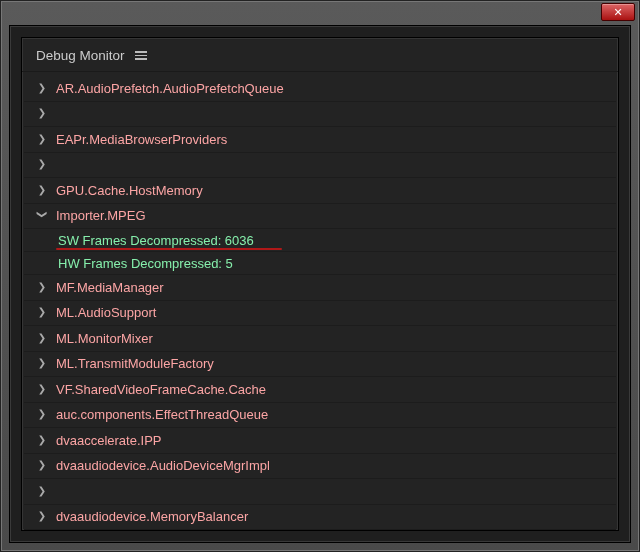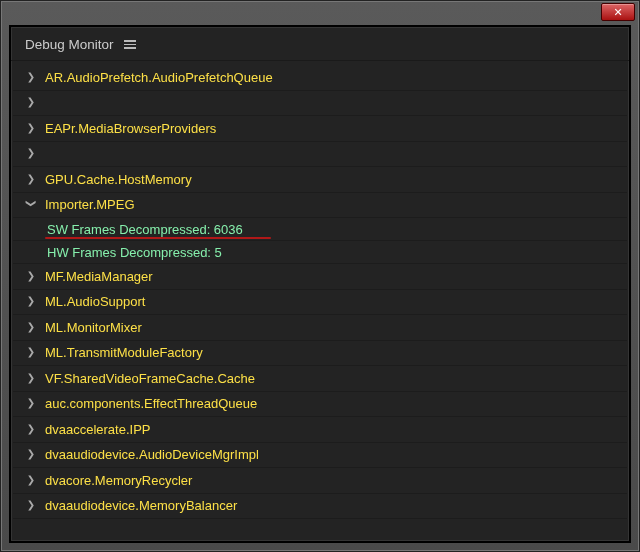--- a/index.html
+++ b/index.html
@@ -19,21 +19,21 @@
     background: linear-gradient(#d66,#a11);
     border: 1px solid #400; border-radius: 2px;
     display:flex;align-items:center;justify-content:center;
     color:#fff; font-size:11px; cursor:pointer;
     box-shadow: inset 0 1px 0 rgba(255,255,255,.3);
   }
   .client {
     position:absolute; left:8px; right:8px; top:24px; bottom:8px;
     background:#1f1f1f; border:1px solid #000;
     box-shadow: inset 0 0 0 1px #3a3a3a;
-    padding:0;
+    padding:11px;
   }
   .inner {
     width:100%; height:100%;
     border:1px solid #000;
     box-shadow: inset 0 0 0 1px #353535;
     background:#232323;
     overflow:hidden;
   }
   .panel-header {
     display:flex; align-items:center; gap:10px;
@@ -51,21 +51,21 @@
     border-bottom:1px solid #1c1c1c;
     font-size:13px;
     cursor:pointer;
   }
   .chev {
     width:16px; color:#aaa; font-size:10px;
     display:inline-flex; align-items:center; justify-content:center;
     transform: translateY(-1px);
   }
   .chev.down { transform: rotate(90deg) translateX(-1px); }
-  .label { color:#fde047; padding-left:6px; }
+  .label { color:#fca5a5; padding-left:6px; }
   .child-row {
     height:23px; display:flex; align-items:center;
     padding-left:34px; color:#86efac; font-size:13px;
     border-bottom:1px solid #1c1c1c;
     position:relative;
   }
   .underline {
     position:absolute; left:32px; bottom:1px; width:226px; height:2px;
     background:#b01818; border-radius:1px;
   }
@@ -146,21 +146,20 @@
           <div class="row">
             <span class="chev">❯</span>
             <span class="label">dvaaccelerate.IPP</span>
           </div>
           <div class="row">
             <span class="chev">❯</span>
             <span class="label">dvaaudiodevice.AudioDeviceMgrImpl</span>
           </div>
           <div class="row">
             <span class="chev">❯</span>
-            <span class="label">dvacore.MemoryRecycler</span>
           </div>
           <div class="row">
             <span class="chev">❯</span>
             <span class="label">dvaaudiodevice.MemoryBalancer</span>
           </div>
         </div>
     </div>
   </div>
 </div>
 

